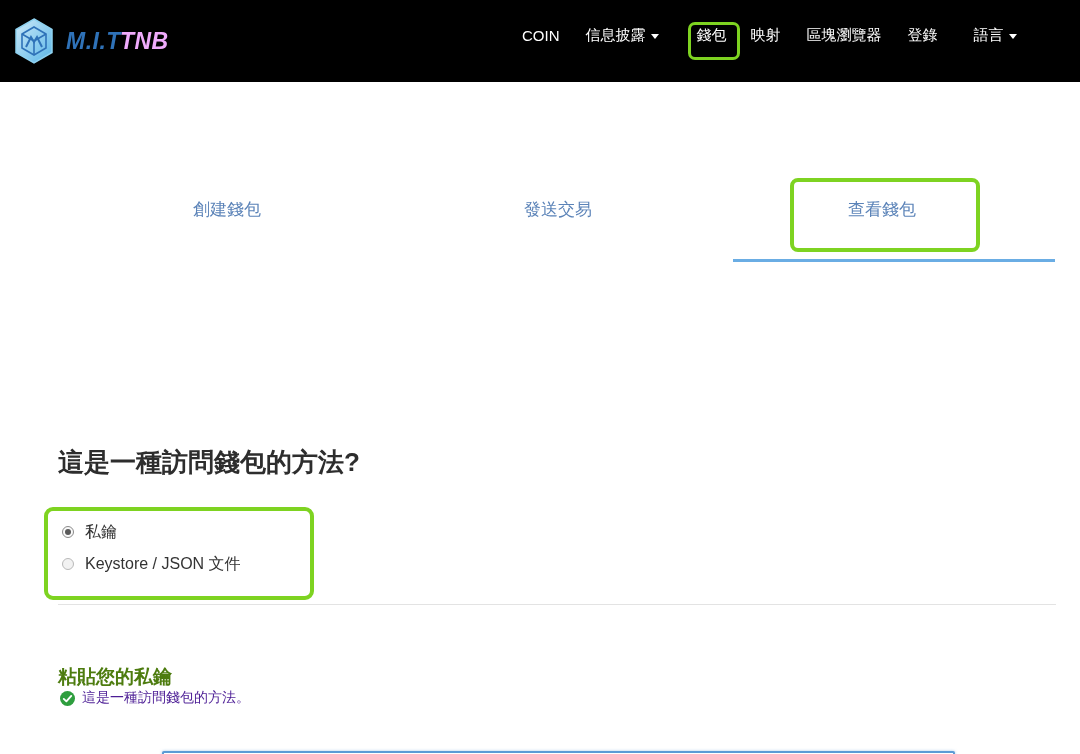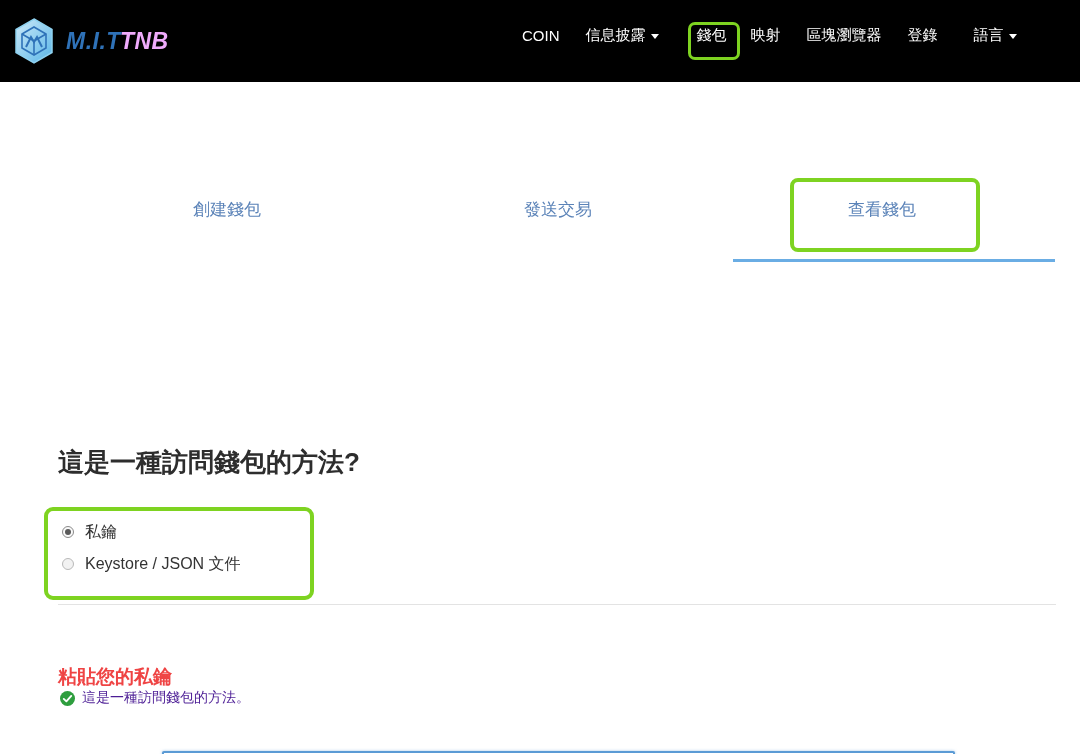--- a/index.html
+++ b/index.html
@@ -170,21 +170,21 @@
     left: 58px; top: 424px;
     width: 998px; height: 1px;
     background: #e3e3e3;
   }
 
   .section-title {
     position: absolute;
     left: 58px; top: 472px;
     font-size: 19px;
     font-weight: bold;
-    color: #ef4444;
+    color: #4d7c0f;
     white-space: nowrap;
     margin-top: 12px;
   }
 
   .info-row {
     position: absolute;
     left: 60px; top: 509px;
     display: flex;
     align-items: center;
     gap: 7px;

